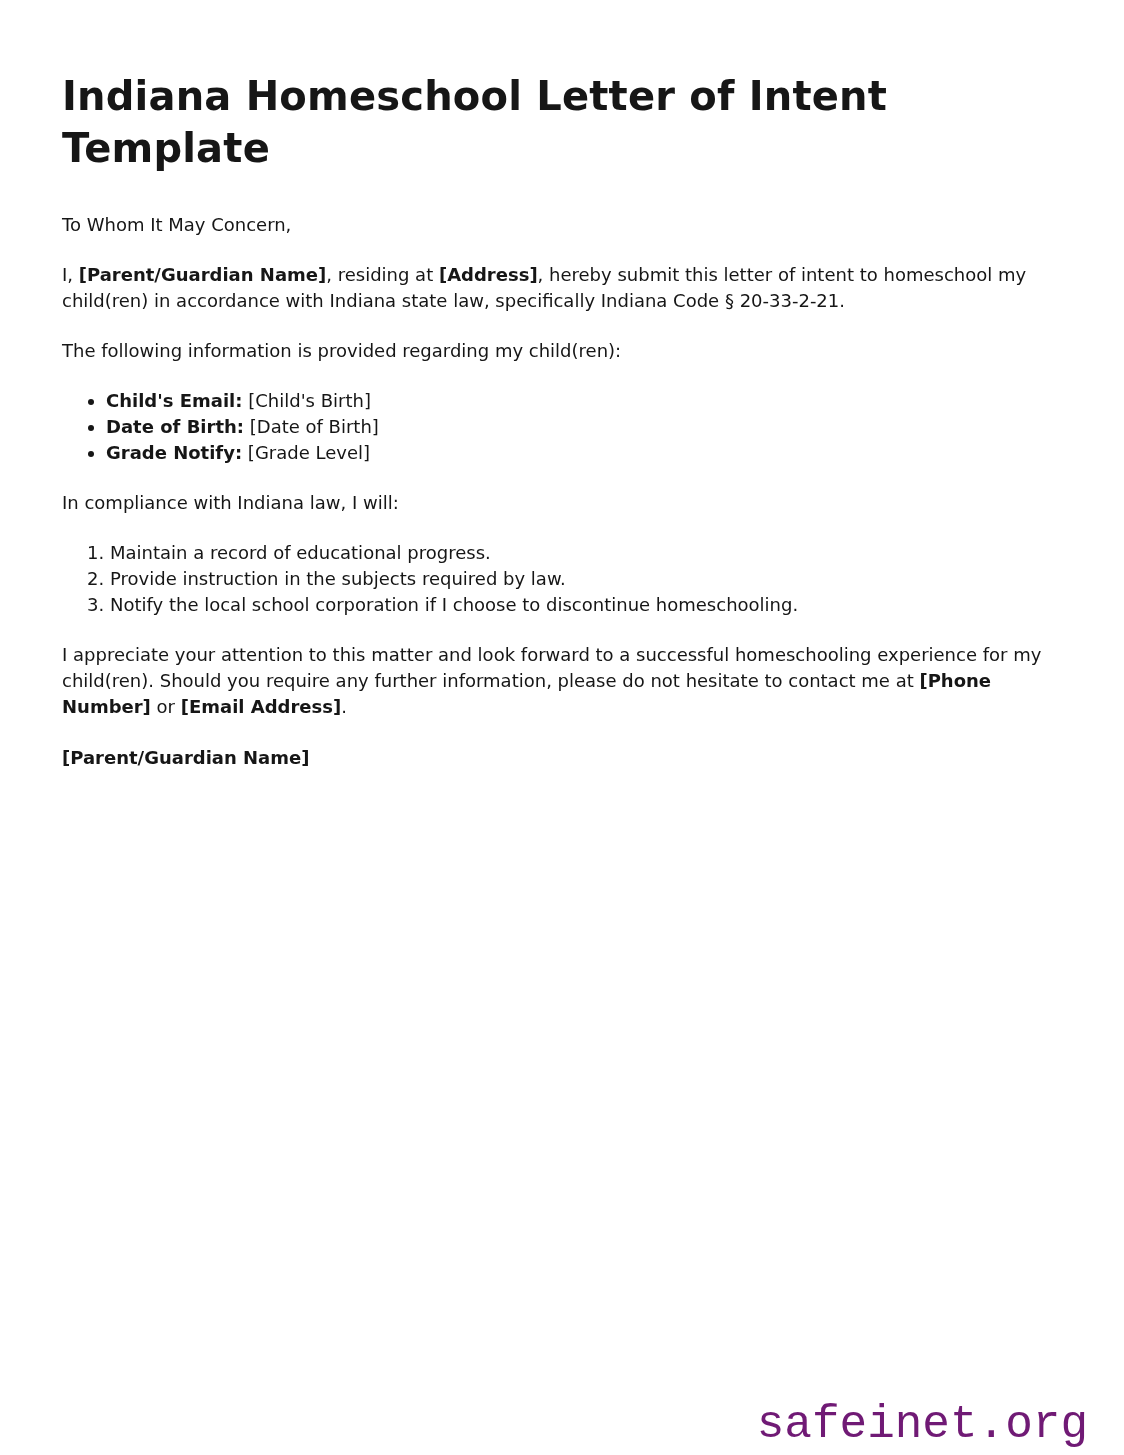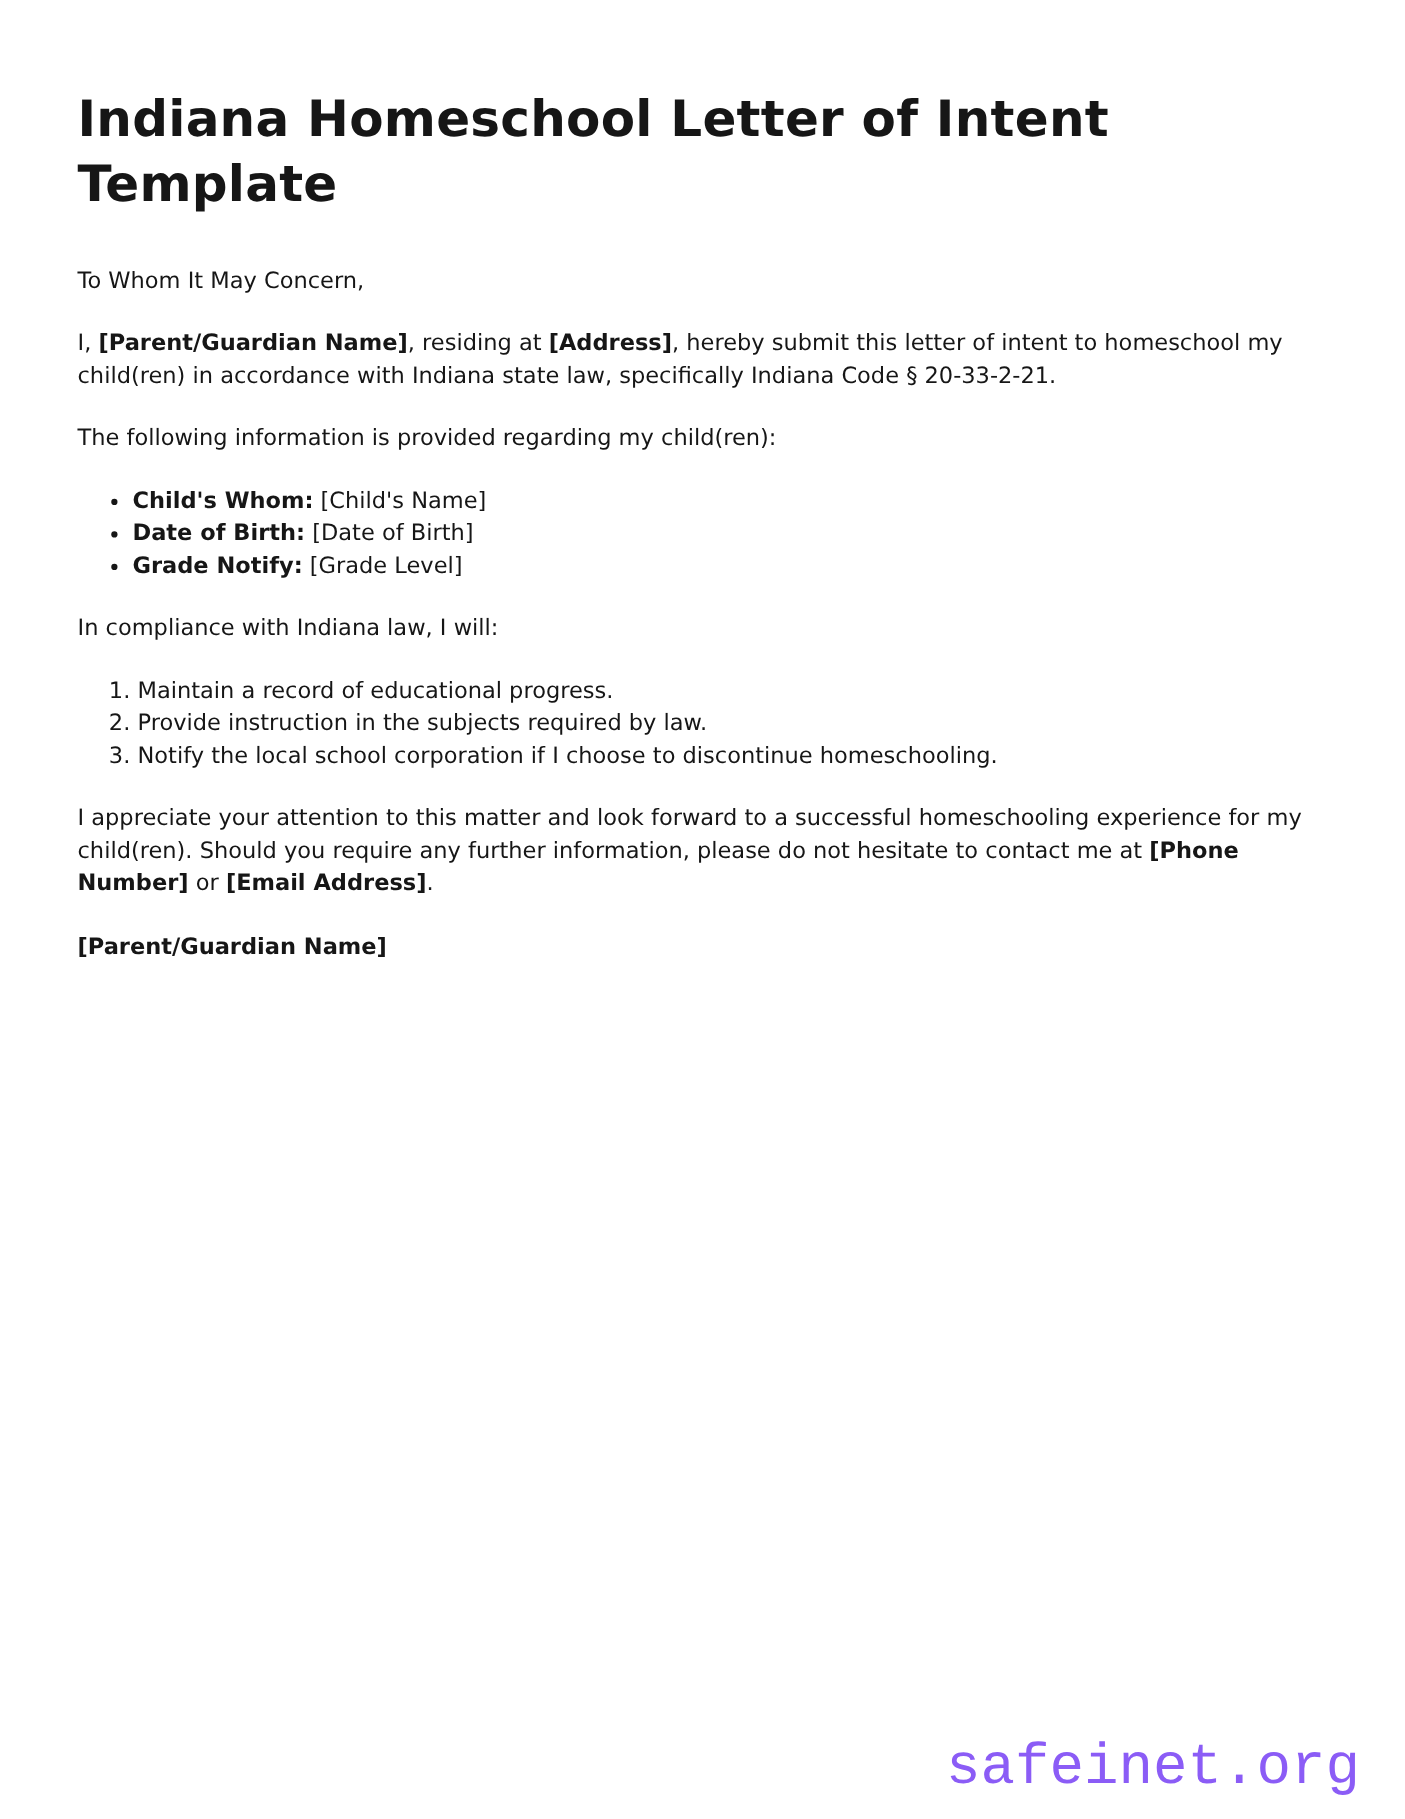--- a/index.html
+++ b/index.html
@@ -55,43 +55,43 @@
   }
   .signature-block {
     font-size: 18px;
     line-height: 27px;
     font-weight: bold;
     margin: 24px 0;
   }
   .watermark {
     position: absolute;
     right: 36px;
-    bottom: 18px;
+    bottom: 7px;
     font-family: "Liberation Mono", monospace;
     font-size: 46px;
     line-height: 1;
-    color: #8b5cf6;
+    color: #701a75;
     letter-spacing: 0px;
   }
 </style>
 </head>
 <body>
 
 <div class="page">
 
   <h1 class="doc-title">Indiana Homeschool Letter of Intent Template</h1>
 
   <p class="para">To Whom It May Concern,</p>
 
   <p class="para"><span>I, </span><span class="bold">[Parent/Guardian Name]</span><span>, residing at </span><span class="bold">[Address]</span><span>, hereby submit this letter of intent to homeschool my child(ren) in accordance with Indiana state law, specifically Indiana Code § 20-33-2-21.</span></p>
 
   <p class="para">The following information is provided regarding my child(ren):</p>
 
   <ul class="child-list">
-    <li><span class="bold">Child's Whom:</span> <span>[Child's Name]</span></li>
+    <li><span class="bold">Child's Email:</span> <span>[Child's Birth]</span></li>
     <li><span class="bold">Date of Birth:</span> <span>[Date of Birth]</span></li>
     <li><span class="bold">Grade Notify:</span> <span>[Grade Level]</span></li>
   </ul>
 
 
   <p class="para">In compliance with Indiana law, I will:</p>
 
   <ol class="compliance-list">
     <li>Maintain a record of educational progress.</li>
     <li>Provide instruction in the subjects required by law.</li>

